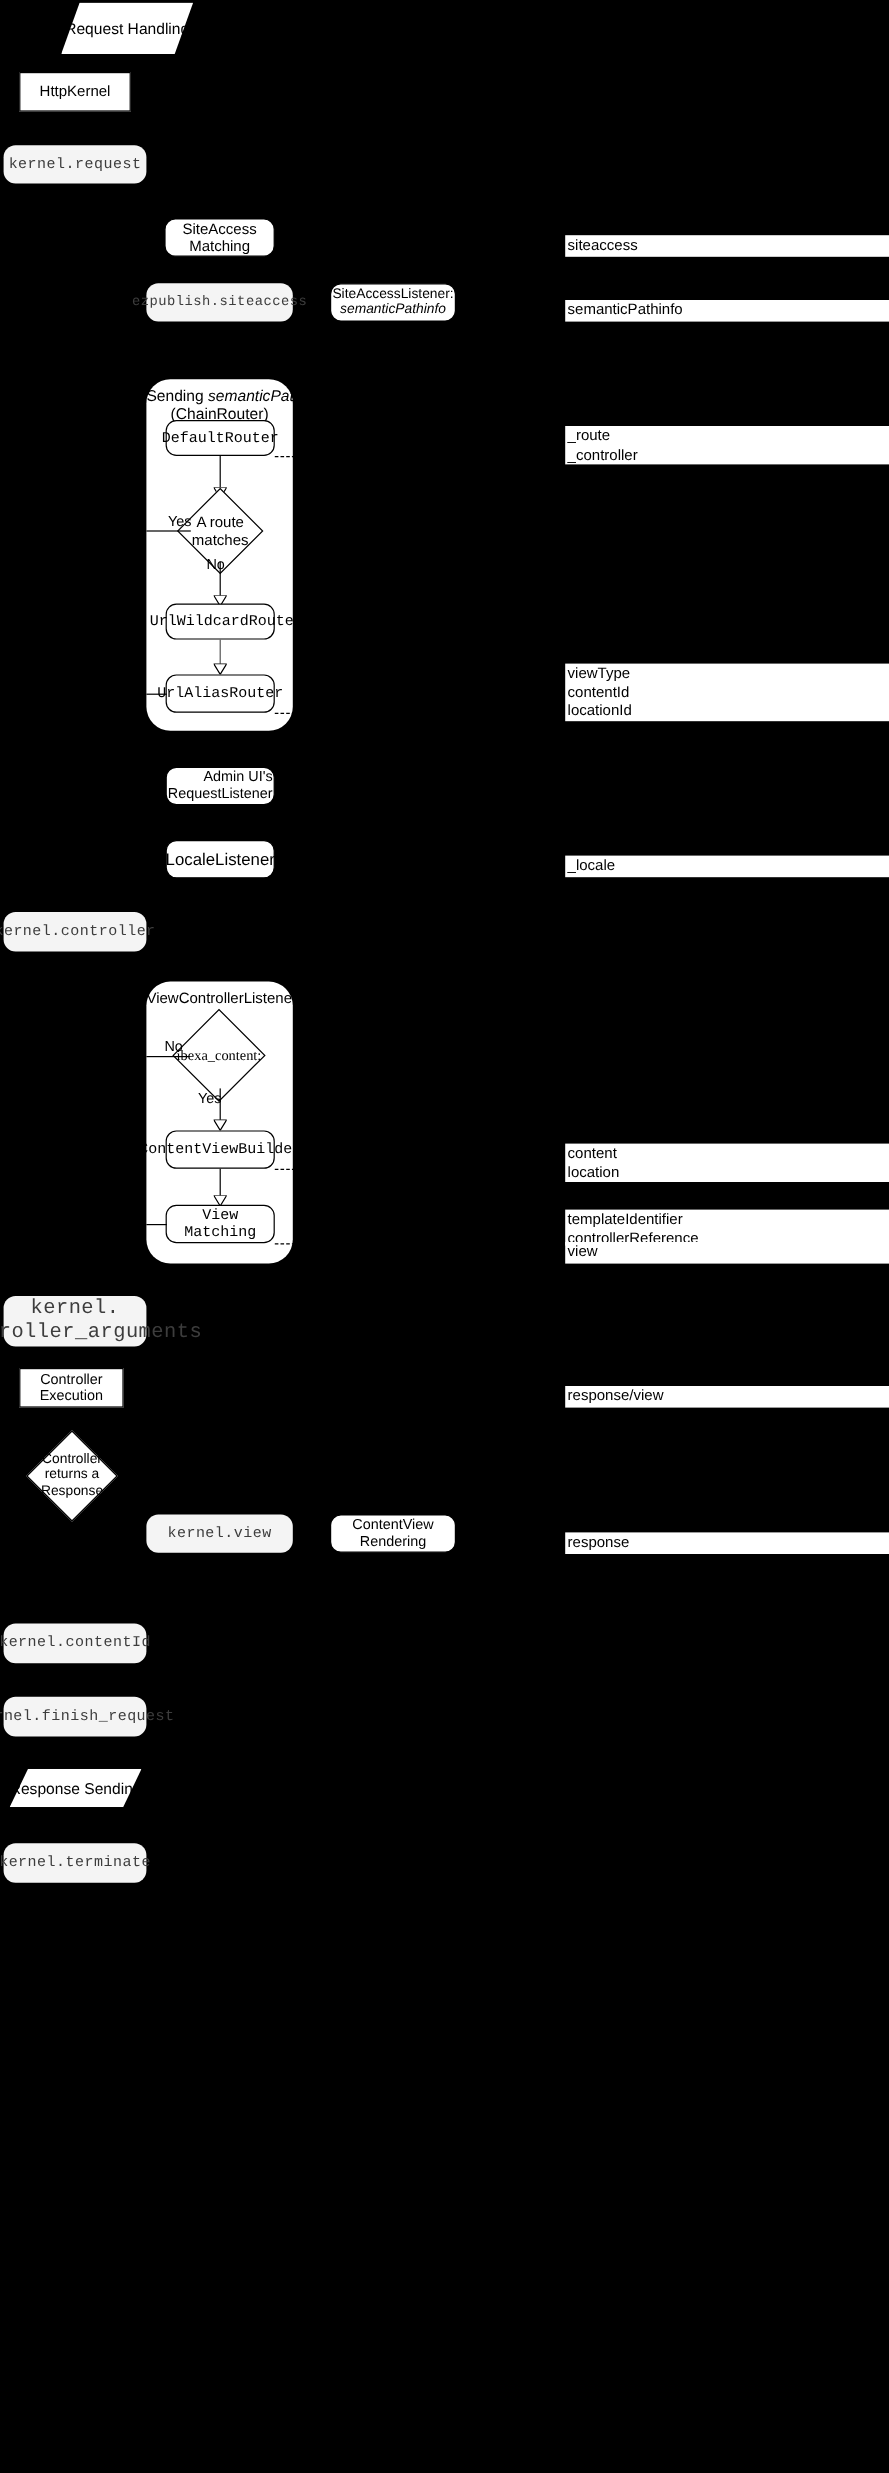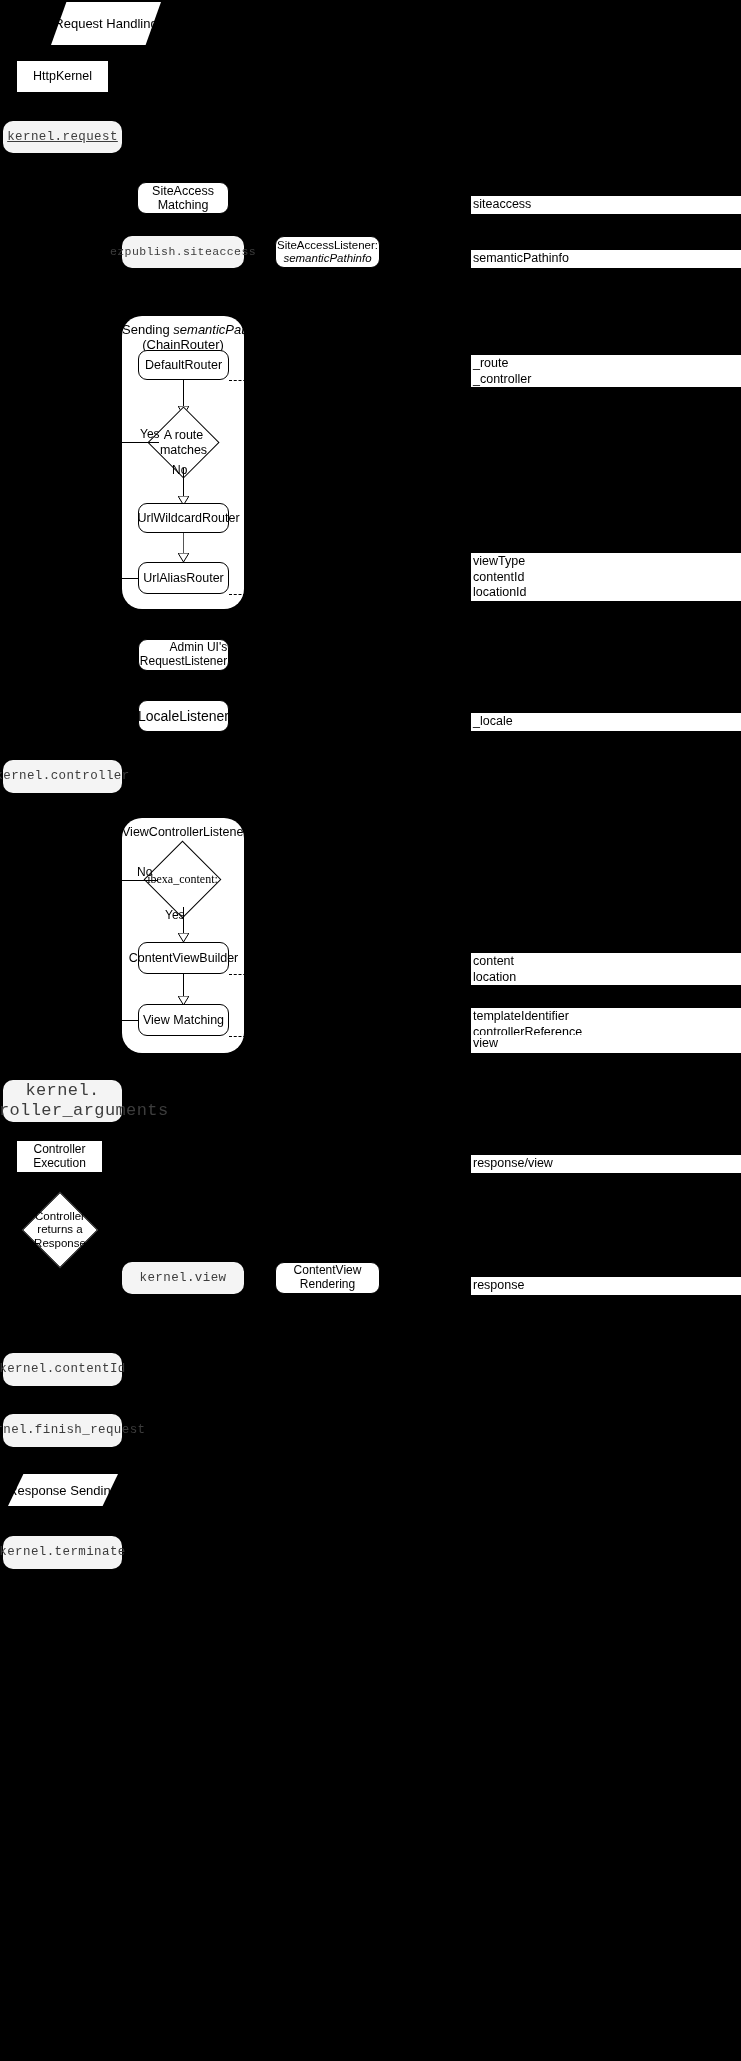--- a/index.html
+++ b/index.html
@@ -16,21 +16,21 @@
   .rounded   {border-radius:9px;}
   .soft      {background:#f4f4f4;border-radius:10px;font-family:"Liberation Mono",monospace;
               font-size:12.5px;letter-spacing:.4px;color:#3d3d3d;}
 
   .group{position:absolute;background:#fff;border-radius:20px;box-sizing:border-box;}
   .group-title{position:absolute;left:0;right:0;text-align:center;font-size:13px;color:#000;line-height:1.18;}
   .group-title i{font-style:italic;}
 
   .inner{position:absolute;box-sizing:border-box;border:1px solid #000;border-radius:9px;
          background:#fff;display:flex;align-items:center;justify-content:center;
-         text-align:center;font-size:12.5px;}
+         text-align:center;font-size:12.5px;font-family:Liberation Mono, monospace;}
 
   
   .para{position:absolute;}
   .para .shape{position:absolute;left:0;top:0;width:100%;height:100%;background:#fff;
                -webkit-clip-path:polygon(14% 0,100% 0,86% 100%,0 100%);
                clip-path:polygon(14% 0,100% 0,86% 100%,0 100%);}
   .para .txt{position:absolute;left:0;top:0;width:100%;height:100%;
              display:flex;align-items:center;justify-content:center;font-size:13px;}
 
   
@@ -62,21 +62,21 @@
 
 <div class="canvas">
 
   <div class="para" style="left:8px;top:2px;width:110px;height:43px;margin-left:43px;">
     <div class="shape"></div>
     <div class="txt">Request Handling</div>
   </div>
 
   <div class="node rect" style="left:16px;top:60px;width:93px;height:33px;font-size:12.5px;">HttpKernel</div>
 
-  <div class="node soft" style="left:3px;top:121px;width:119px;height:32px;text-decoration:underline;">kernel.request</div>
+  <div class="node soft" style="left:3px;top:121px;width:119px;height:32px;">kernel.request</div>
 
   <div class="node rect rounded" style="left:137px;top:182px;width:92px;height:32px;font-size:12.5px;">SiteAccess Matching</div>
 
   <div class="attr" style="left:471px;top:196px;width:280px;height:18px;">siteaccess</div>
 
   <div class="node soft" style="left:122px;top:236px;width:122px;height:32px;font-size:11.5px;">ezpublish.siteaccess</div>
 
   <div class="node rect rounded" style="left:275px;top:236px;width:105px;height:32px;font-size:11.5px;flex-direction:column;">
     <span>SiteAccessListener:</span>
     <span style="font-style:italic">semanticPathinfo</span>

